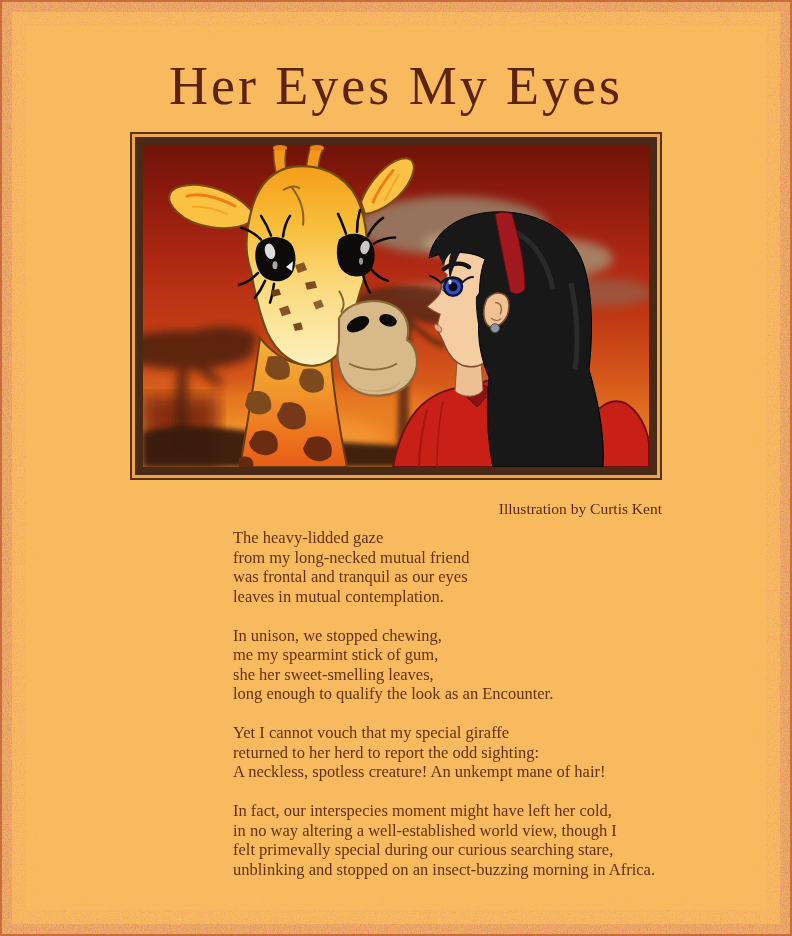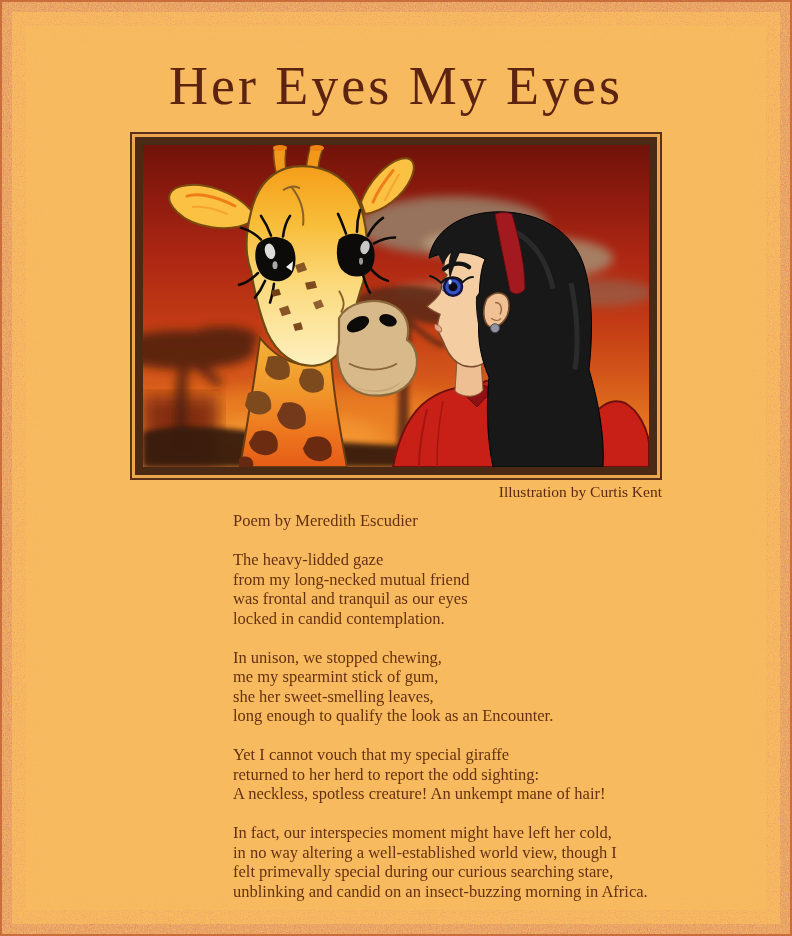--- a/index.html
+++ b/index.html
@@ -16,21 +16,21 @@
     font-size:54px;letter-spacing:0.055em;
     color:var(--title-color,#5c2310);
   }
   .frame-outer{
     width:532px;margin:16px auto 0;box-sizing:border-box;
     border:2px solid #5b3018;background:#eca64d;padding:3px;
   }
   .frame-inner{border:8px solid #4b2a15;line-height:0;}
   svg.illus{display:block;}
   .credit{
-    width:532px;margin:2px auto 0;text-align:right;
+    width:532px;margin:19px auto 0;text-align:right;
     font-size:15.5px;line-height:19px;
     color:var(--credit-color,#5c2a10);
   }
   .poem{
     margin:10px 0 0 233px;
     font-size:16.5px;line-height:19.5px;
     color:var(--body-color,#653113);
   }
   .byline{margin:0 0 19.5px 0;}
   .stanza{margin:0 0 19.5px 0;}
@@ -243,42 +243,41 @@
             <circle cx="352" cy="186" r="4.5" fill="#9094a0" stroke="#4a4a52" stroke-width="1"></circle>
             <path d="M352,70 C358,68 364,68 369,70 C376,94 382,122 382,146 C378,152 371,153 367,148 C362,122 356,94 352,70 Z" fill="#a21a20" stroke="#5c0c10" stroke-width="1"></path>
           </g>
         </svg>
       </div>
     </div>
 
     <div class="credit">Illustration by Curtis Kent</div>
 
     <div class="poem">
-      <div class="byline">Poem by Meredith Escudier</div>
       <div>
           <div class="stanza">
             <div class="poem-line">The heavy-lidded gaze</div>
             <div class="poem-line">from my long-necked mutual friend</div>
             <div class="poem-line">was frontal and tranquil as our eyes</div>
-            <div class="poem-line">locked in candid contemplation.</div>
+            <div class="poem-line">leaves in mutual contemplation.</div>
           </div>
           <div class="stanza">
             <div class="poem-line">In unison, we stopped chewing,</div>
             <div class="poem-line">me my spearmint stick of gum,</div>
             <div class="poem-line">she her sweet-smelling leaves,</div>
             <div class="poem-line">long enough to qualify the look as an Encounter.</div>
           </div>
           <div class="stanza">
             <div class="poem-line">Yet I cannot vouch that my special giraffe</div>
             <div class="poem-line">returned to her herd to report the odd sighting:</div>
             <div class="poem-line">A neckless, spotless creature! An unkempt mane of hair!</div>
           </div>
           <div class="stanza">
             <div class="poem-line">In fact, our interspecies moment might have left her cold,</div>
             <div class="poem-line">in no way altering a well-established world view, though I</div>
             <div class="poem-line">felt primevally special during our curious searching stare,</div>
-            <div class="poem-line">unblinking and candid on an insect-buzzing morning in Africa.</div>
+            <div class="poem-line">unblinking and stopped on an insect-buzzing morning in Africa.</div>
           </div>
         </div>
     </div>
 
   </div>
 </div>
 
 </body></html>

